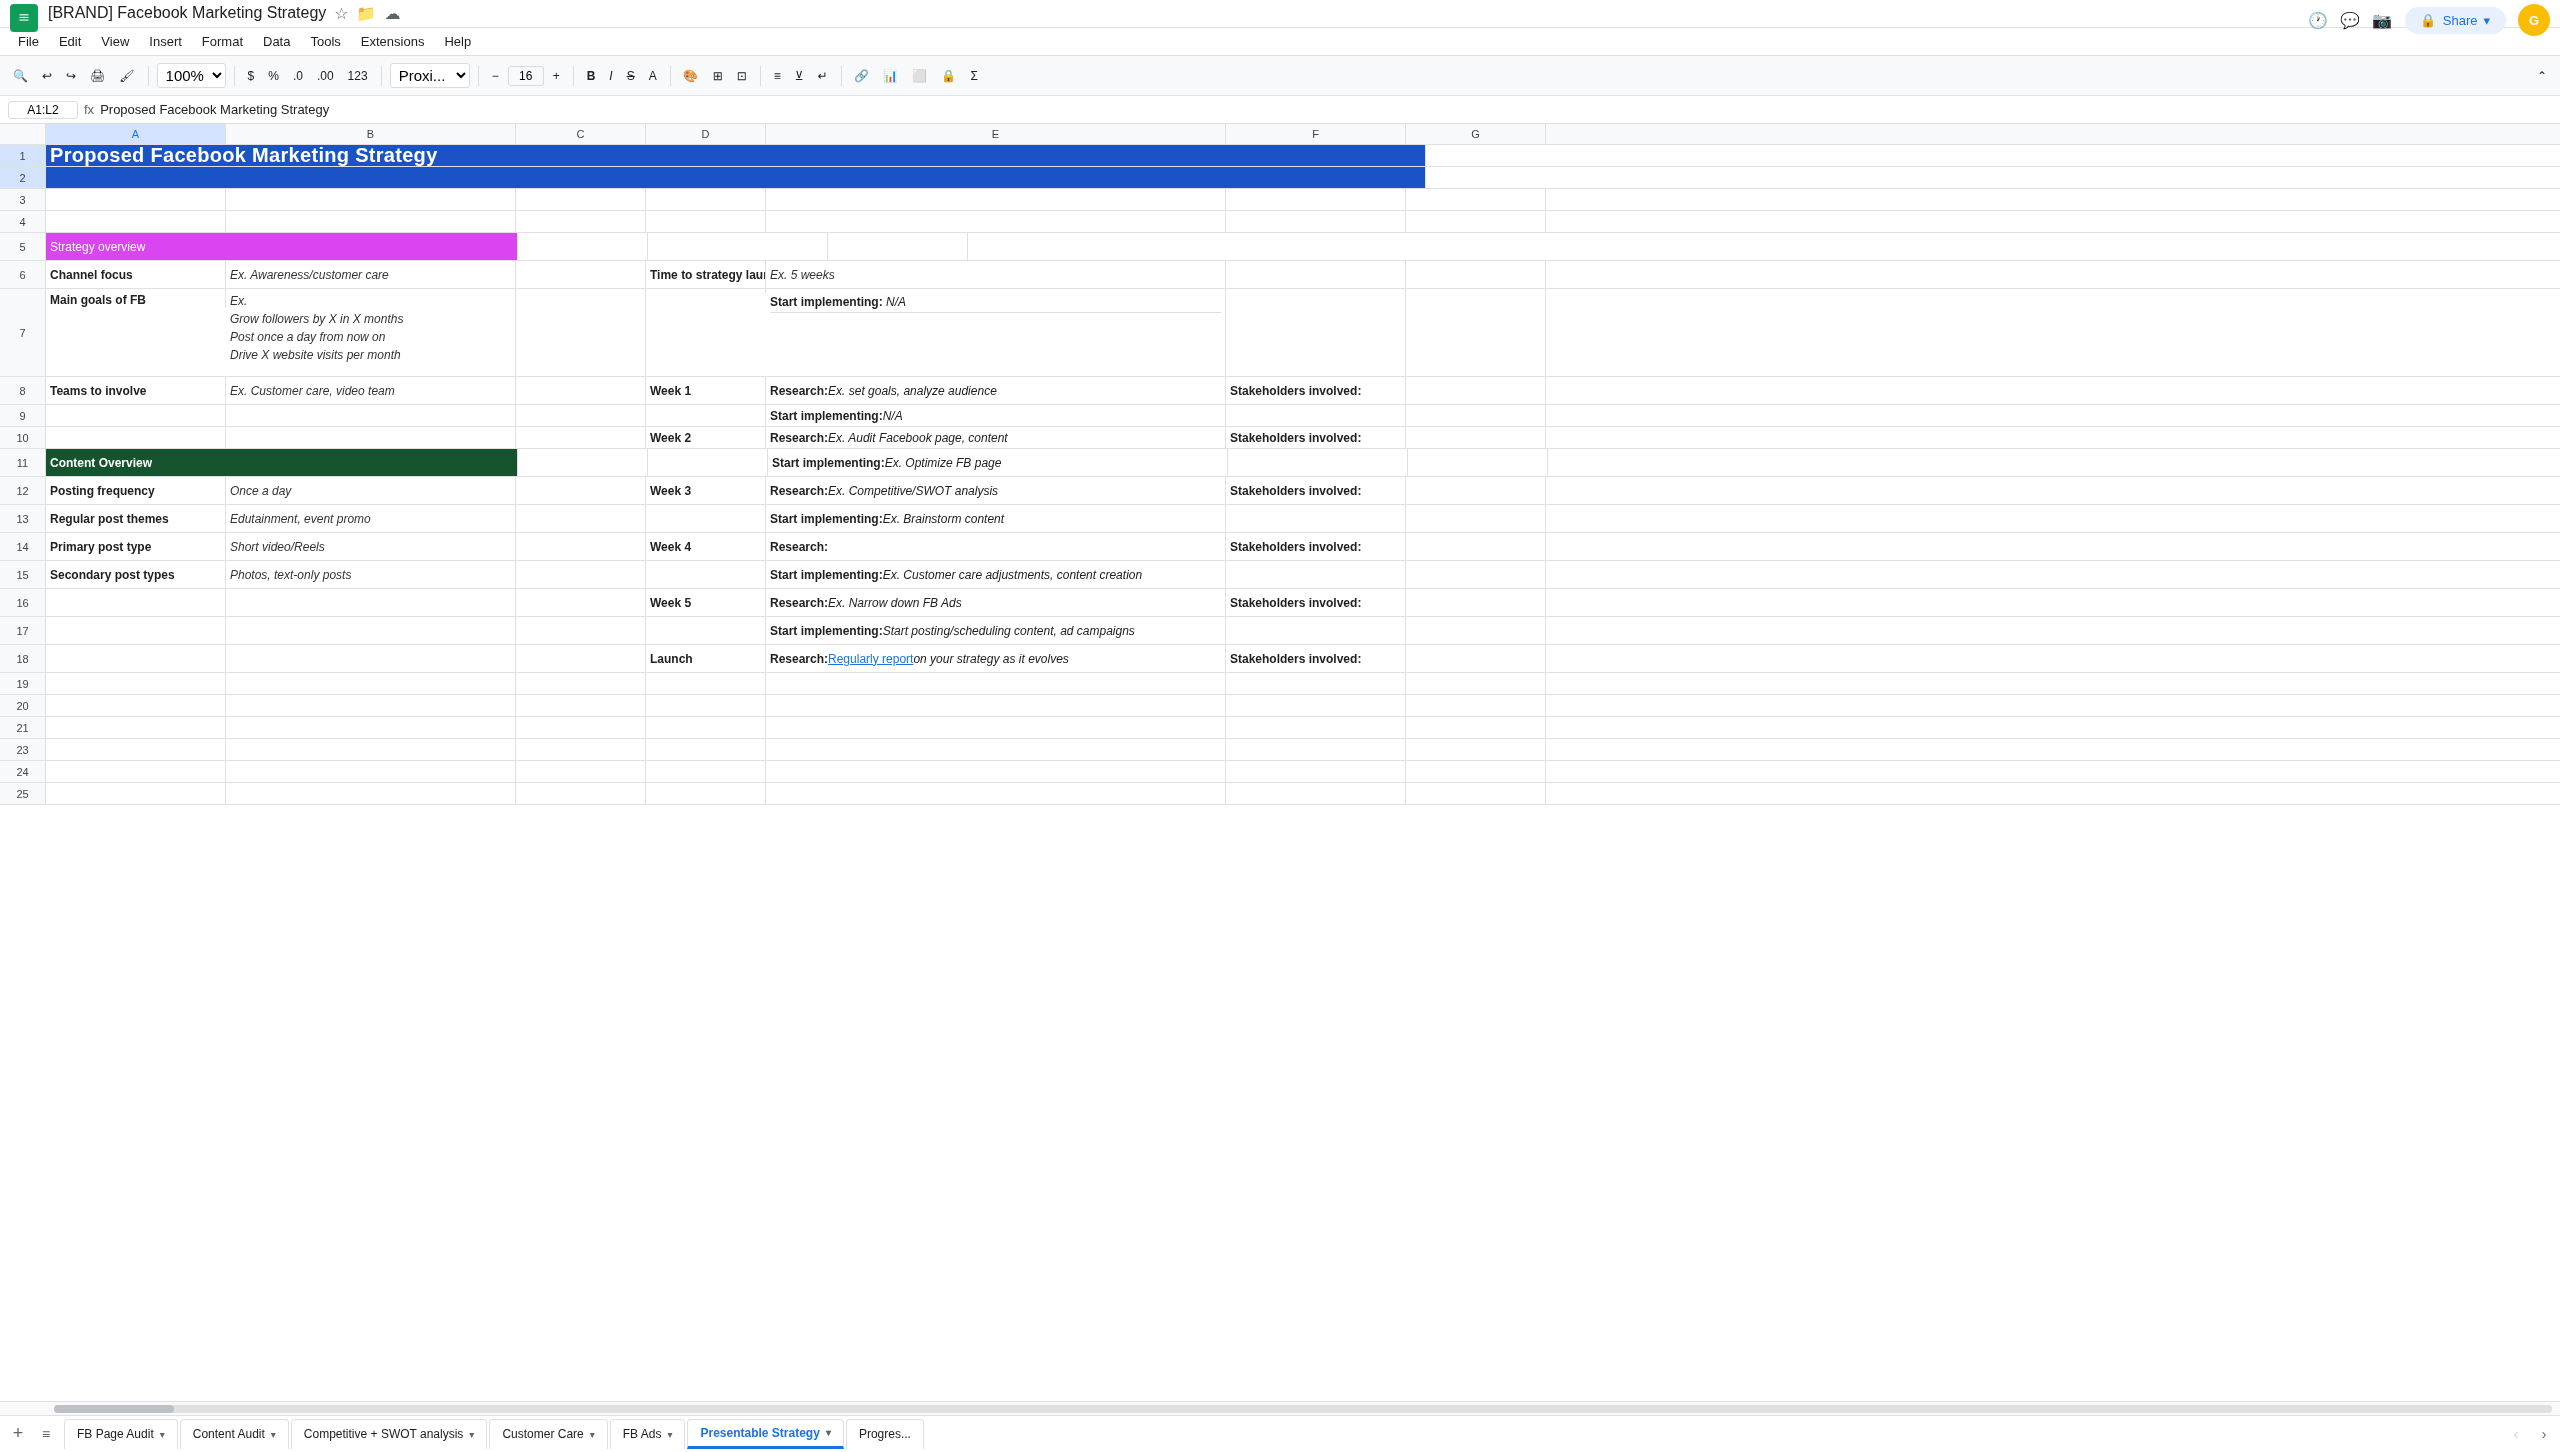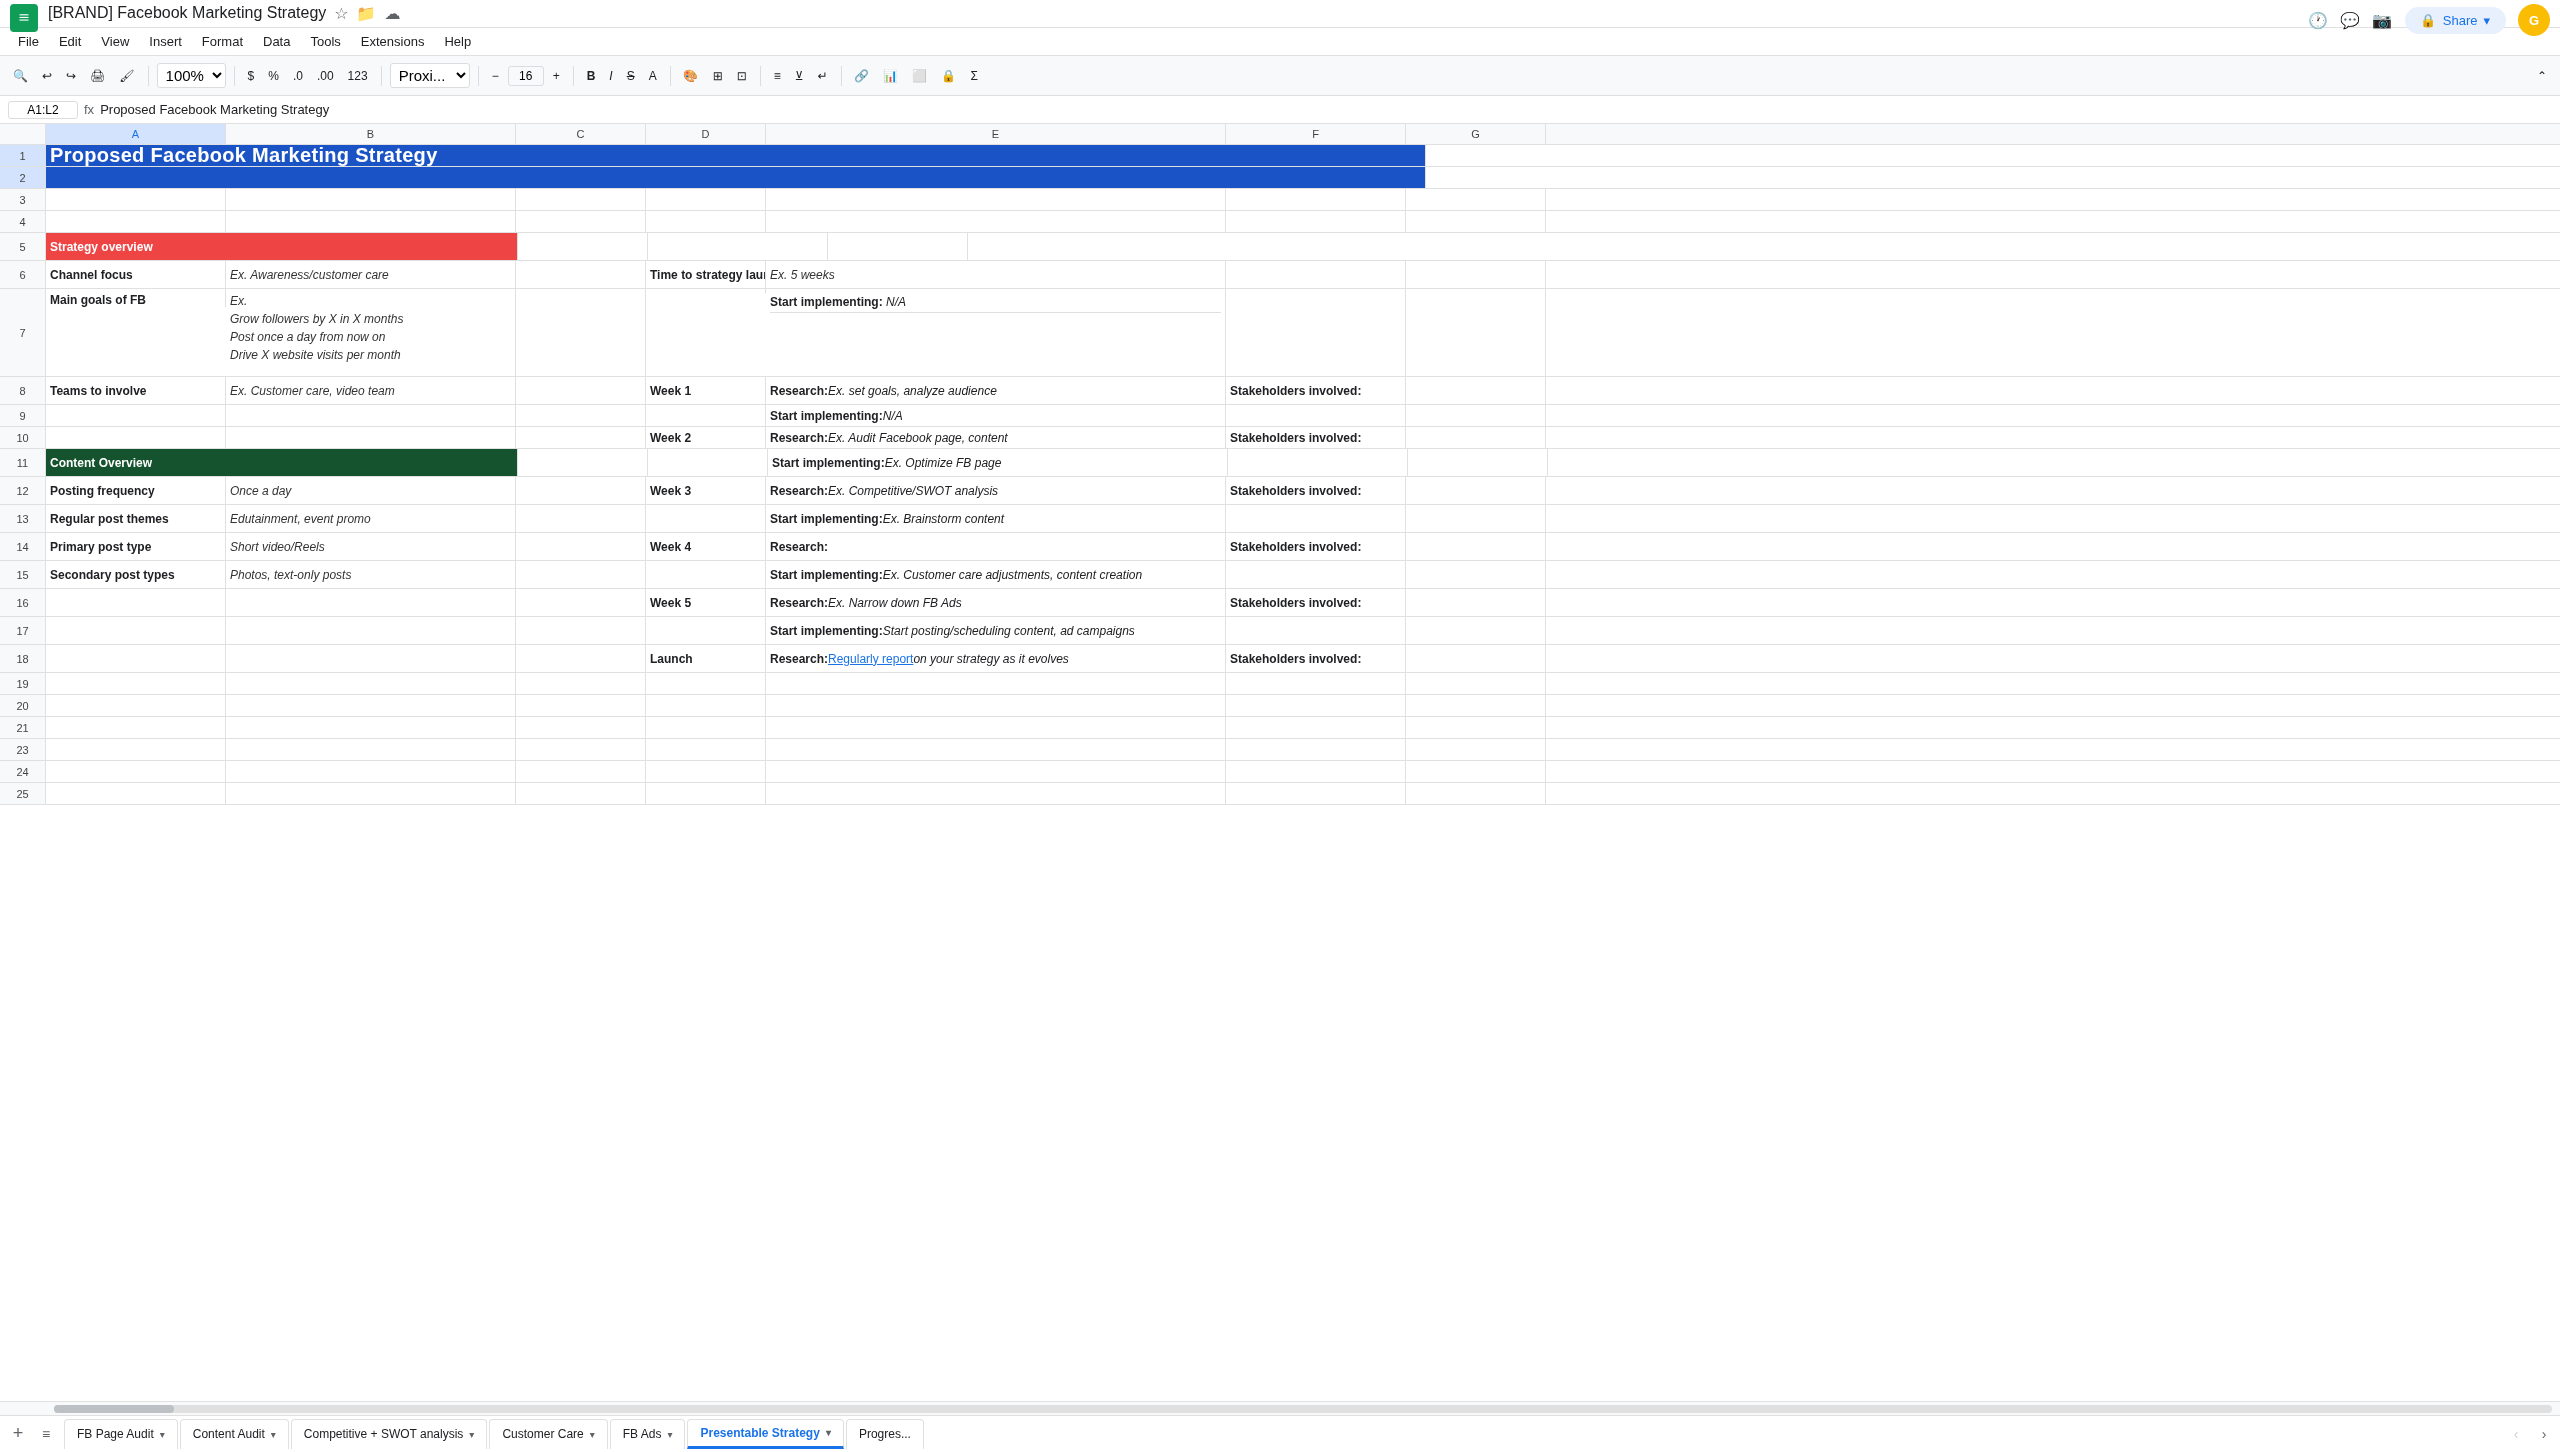--- a/index.html
+++ b/index.html
@@ -449,21 +449,21 @@
       <div class="cell col-b"></div>
       <div class="cell col-c"></div>
       <div class="cell col-d"></div>
       <div class="cell col-e"></div>
       <div class="cell col-f"></div>
       <div class="cell col-g"></div>
     </div>
 
     <div class="grid-row row-h-28">
       <div class="row-num">5</div>
-      <div class="cell col-a cell-section" style="width:472px;min-width:472px;background:#ef4444;color:#fff;font-weight:700;">Strategy overview</div>
+      <div class="cell col-a cell-section" style="width:472px;min-width:472px;background:#d946ef;color:#fff;font-weight:400;">Strategy overview</div>
       <div class="cell col-c"></div>
       <div class="cell col-f"></div>
       <div class="cell col-g"></div>
     </div>
 
     <div class="grid-row row-h-28">
       <div class="row-num">6</div>
       <div class="cell col-a cell-bold">Channel focus</div>
       <div class="cell col-b cell-italic">Ex. Awareness/customer care</div>
       <div class="cell col-c"></div>

